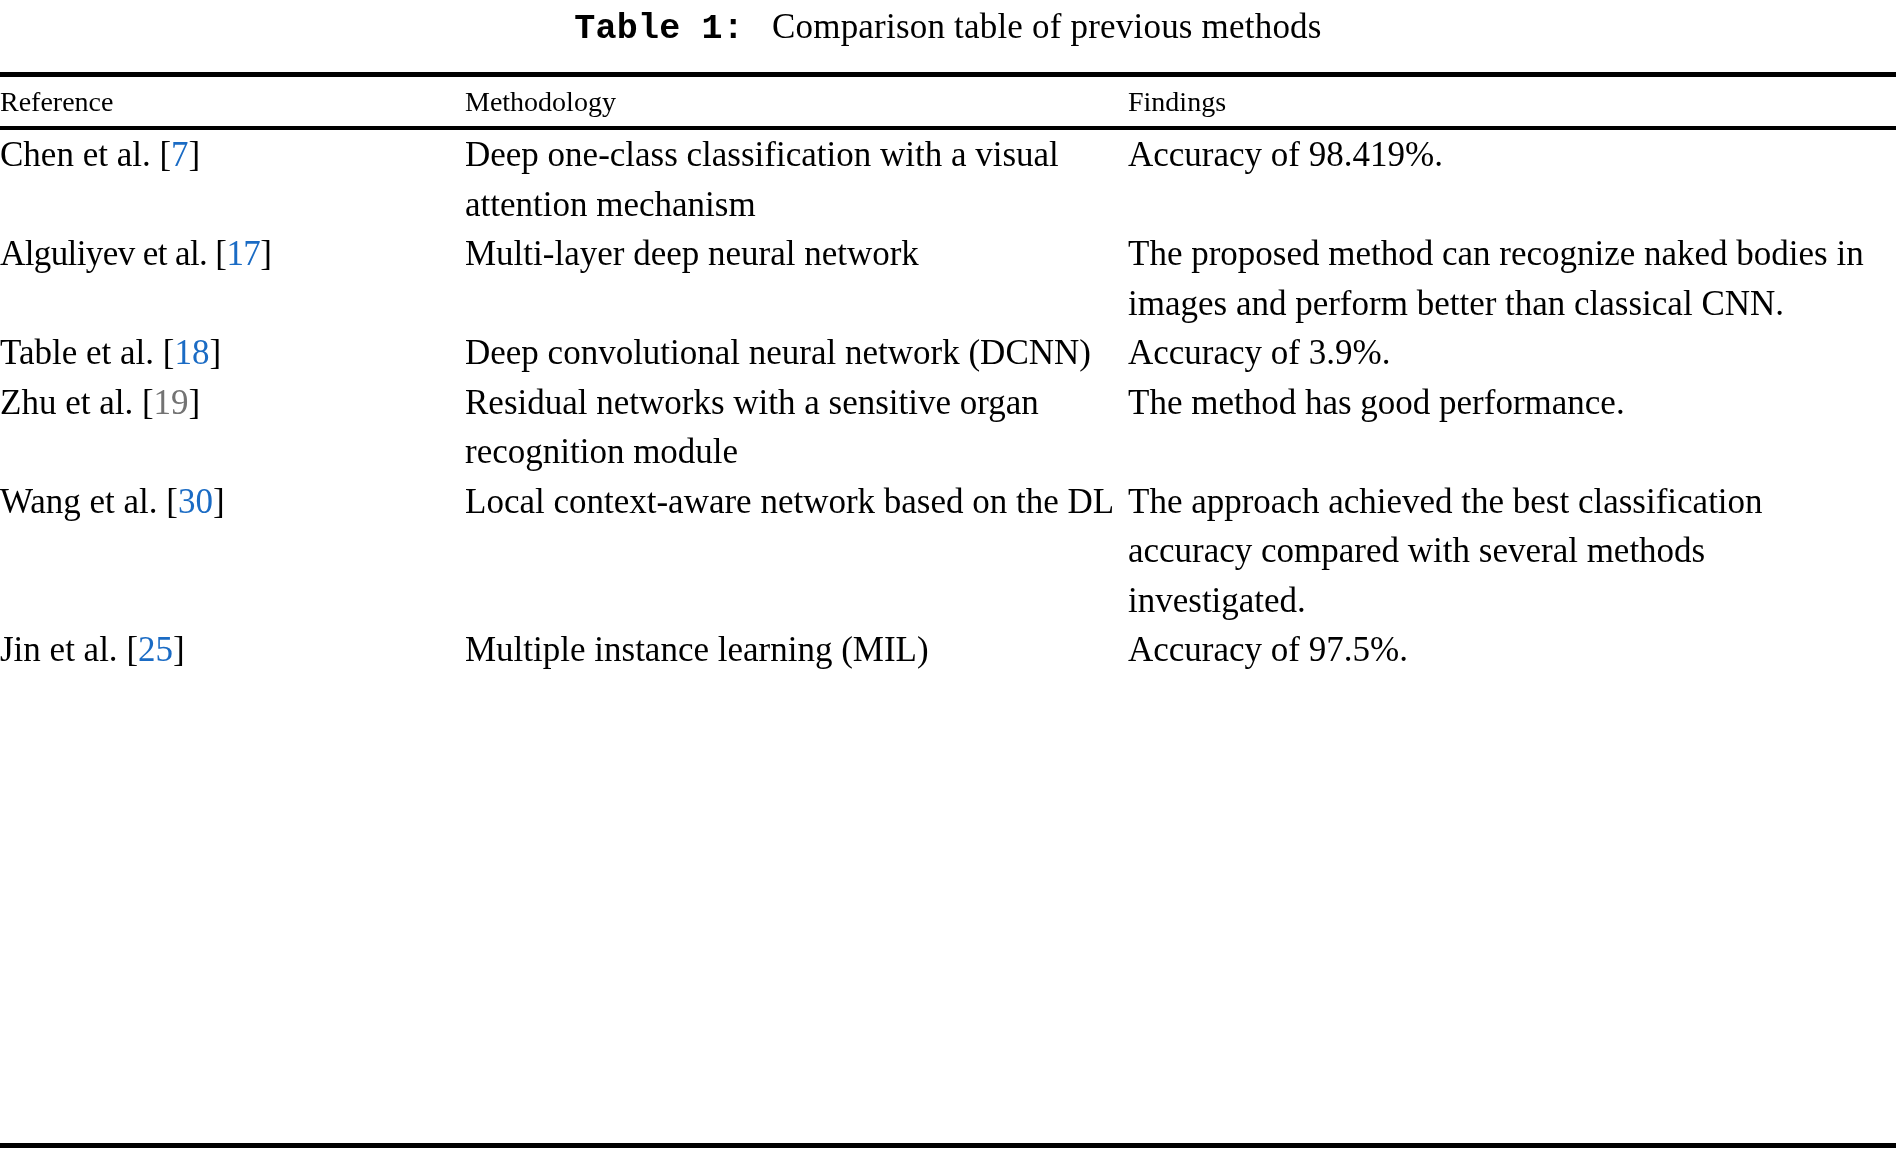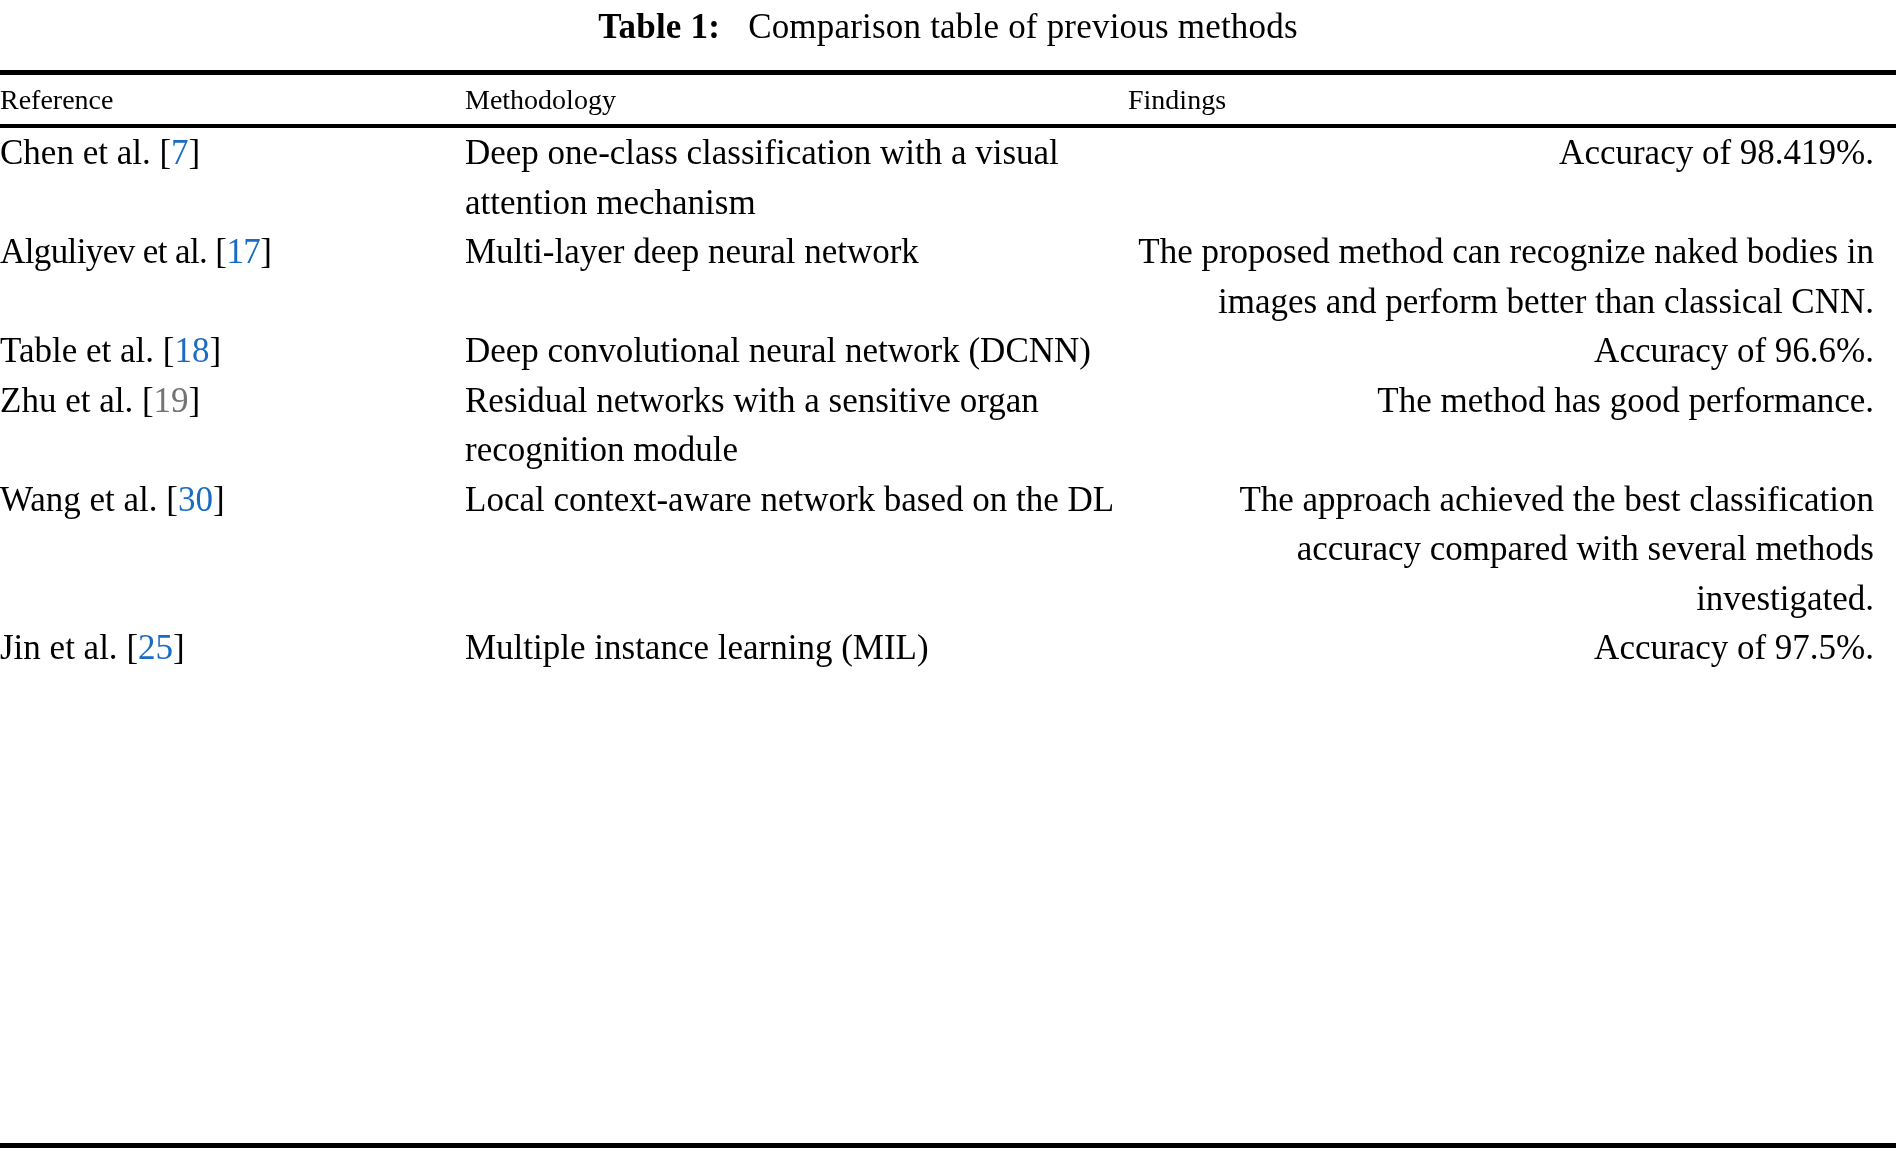--- a/index.html
+++ b/index.html
@@ -27,20 +27,21 @@
     width: 100%;
     text-align: center;
     font-size: 35px;
     line-height: 46px;
     padding-top: 4px;
     letter-spacing: 0.2px;
     white-space: nowrap;
   }
   .caption-label {
     font-weight: bold;
+    font-family: Liberation Mono, monospace;
   }
   .caption-text {
     font-weight: normal;
     margin-left: 28px;
   }
 
   
   .rule {
     width: 100%;
     background: #000000;
@@ -77,21 +78,21 @@
   }
 
   tbody td {
     font-size: 35px;
     line-height: 49.5px;
     padding-top: 2px;
     padding-bottom: 0px;
     padding-right: 26px;
   }
   tbody td.col-ref   { padding-right: 18px; white-space: nowrap; }
-  tbody td.col-find  { padding-right: 22px; text-align: right; }
+  tbody td.col-find  { padding-right: 22px; }
 
   .cite-open, .cite-close { color: #000000; }
   .cite-num { color: #1a6bc4; }
 
   .ref-name { white-space: nowrap; }
   .tight { letter-spacing: -0.6px; }
 </style>
 </head>
 <body>
 
@@ -145,21 +146,21 @@
         <td class="col-meth">Multi-layer deep neural network</td>
         <td class="col-find">The proposed method can recognize naked bodies in images and perform better than classical CNN.</td>
       </tr>
 
       <tr>
         <td class="col-ref">
           <span class="ref-name">Table et al.</span>
           <span class="cite-open">[</span><a href="#" class="cite-num" style="text-decoration: none; color: rgb(26, 107, 196);">18</a><span class="cite-close">]</span>
         </td>
         <td class="col-meth">Deep convolutional neural network (DCNN)</td>
-        <td class="col-find">Accuracy of 96.6%.</td>
+        <td class="col-find">Accuracy of 3.9%.</td>
       </tr>
 
       <tr>
         <td class="col-ref">
           <span class="ref-name">Zhu et al.</span>
           <span class="cite-open">[</span><a href="#" class="cite-num" style="text-decoration: none; color: #737373;">19</a><span class="cite-close">]</span>
         </td>
         <td class="col-meth">Residual networks with a sensitive organ recognition module</td>
         <td class="col-find">The method has good performance.</td>
       </tr>

